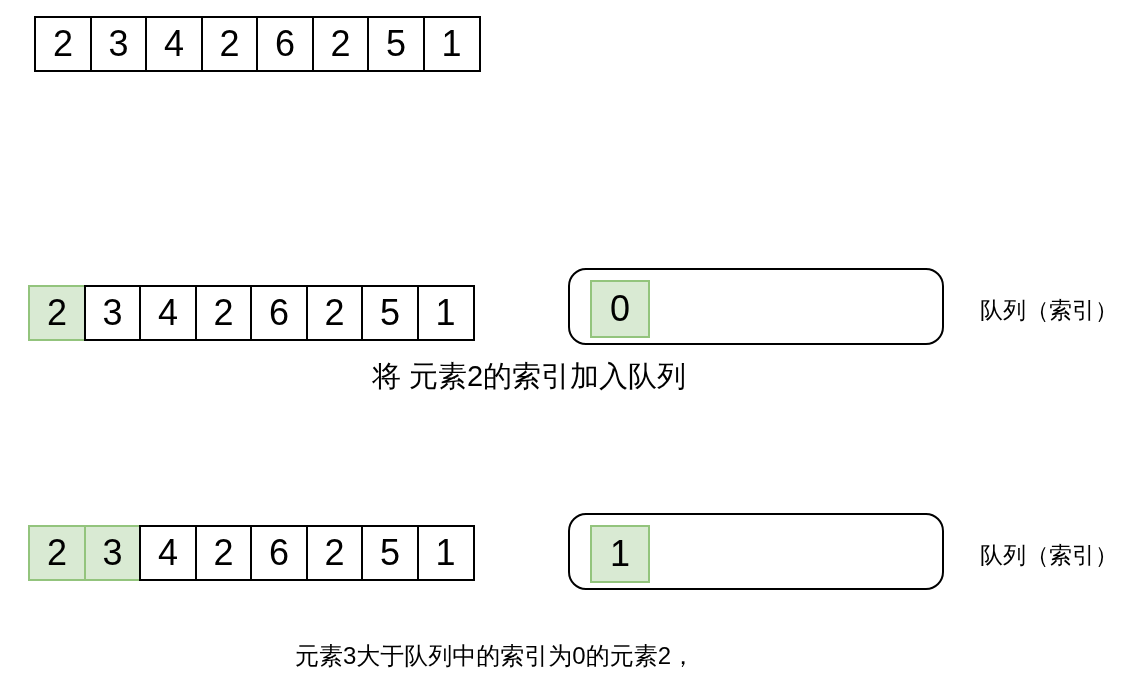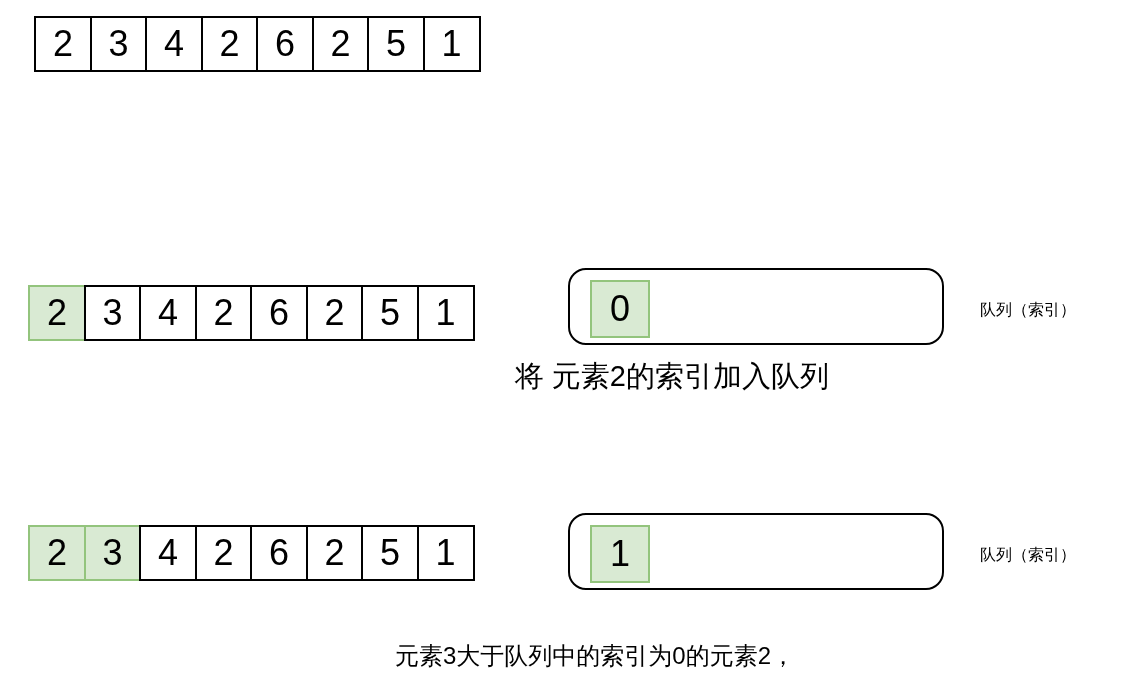--- a/index.html
+++ b/index.html
@@ -59,27 +59,27 @@
     border: 2.5px solid var(--highlight_border, #93c47d);
     background: var(--highlight_fill, #d9ead3);
     display: flex;
     align-items: center;
     justify-content: center;
     font-size: 36px;
     line-height: 1;
   }
   .qlabel {
     position: absolute;
-    font-size: 16px;
+    font-size: 23px;
     line-height: 28px;
     white-space: nowrap;
   }
   .caption {
     position: absolute;
-    text-align: right;
+    text-align: center;
     white-space: nowrap;
   }
   .caption-lg {
     font-size: 29px;
     line-height: 34px;
   }
   .caption-sm {
     font-size: 24px;
     line-height: 29px;
     white-space: normal;

